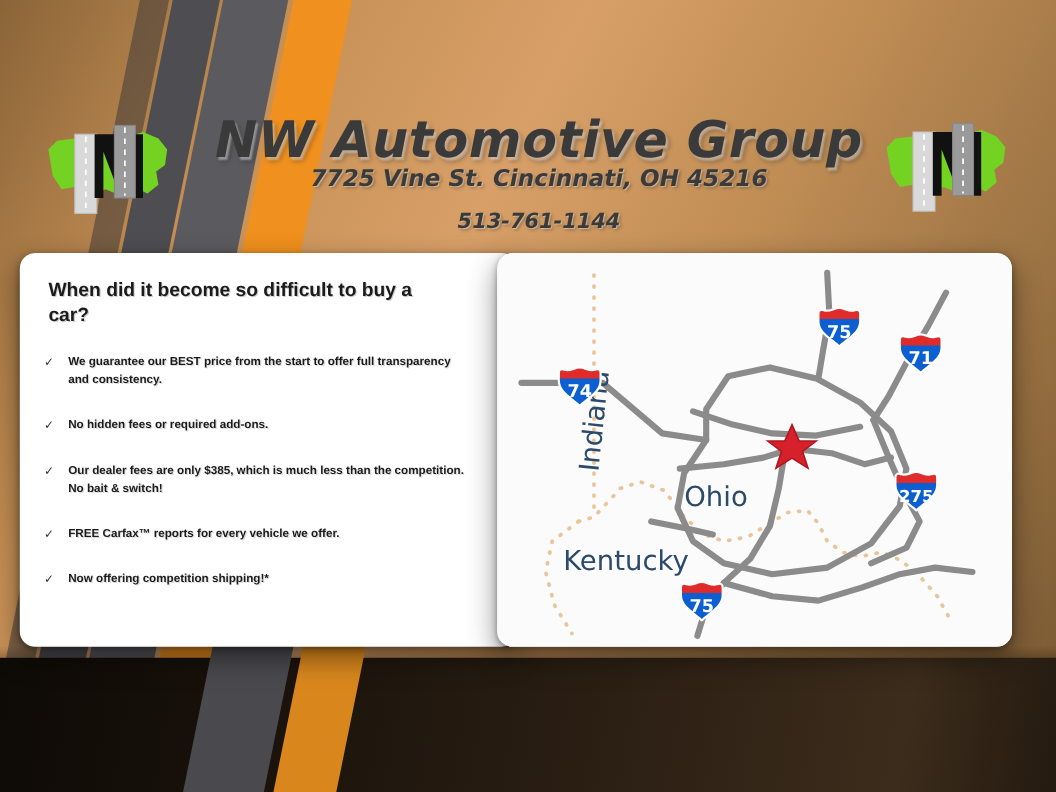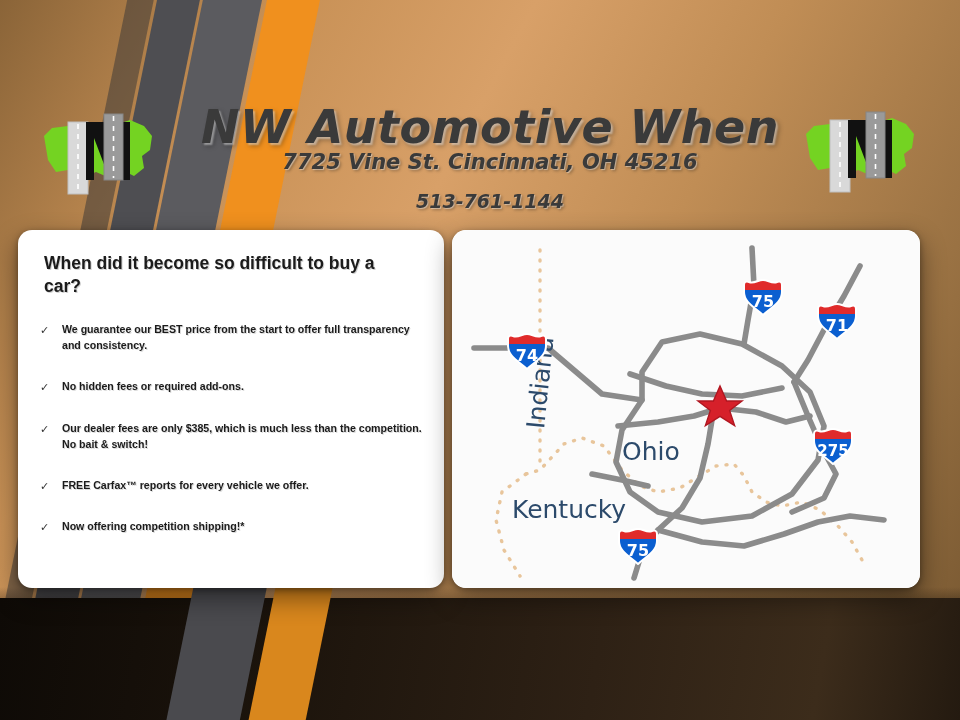--- a/index.html
+++ b/index.html
@@ -63,21 +63,21 @@
     font-size:19px;font-weight:bold;font-style:italic;
     color:#3a3a3a;margin-top:16px;
     text-shadow:1px 1px 1px rgba(255,255,255,.45), 2px 2px 3px rgba(0,0,0,.3);
   }
 
   
   .panel{
     position:absolute;background:#ffffff;border-radius:14px;
     box-shadow:0 10px 26px rgba(0,0,0,.45), 0 2px 6px rgba(0,0,0,.35);
   }
-  .panel-left{left:18px;top:230px;width:426px;height:358px;}
+  .panel-left{left:18px;top:230px;width:426px;height:358px;padding-left:26px;}
   .panel-right{left:452px;top:230px;width:468px;height:358px;}
 
   
   .q-title{
     position:absolute;left:26px;top:22px;width:362px;
     font-size:17.5px;font-weight:bold;color:#1b1b1b;line-height:1.32;
     text-shadow:1px 1px 0 rgba(170,170,170,.55);
   }
   .bullets{position:absolute;left:22px;top:92px;width:386px;}
   .bullet{display:flex;margin-bottom:25px;}
@@ -168,21 +168,21 @@
         </g>
         <polygon points="48,16 70,16 84,60 84,16 92,16 92,74 72,74 56,32 56,74 48,74" fill="#111111"></polygon>
         <g>
           <rect x="66" y="8" width="19" height="66" fill="#9a9a9a" stroke="#868686" stroke-width="1"></rect>
           <line x1="75.5" y1="10" x2="75.5" y2="72" stroke="#ffffff" stroke-width="1.6" stroke-dasharray="5 5"></line>
         </g>
       </svg>
     </div>
 
     <div class="title-block">
-      <div class="brand">NW Automotive When</div>
+      <div class="brand">NW Automotive Group</div>
       <div class="addr">7725 Vine St. Cincinnati, OH 45216</div>
       <div class="phone">513-761-1144</div>
     </div>
   </div>
 
   <div class="panel panel-left">
     <div class="q-title">When did it become so difficult to buy a car?</div>
 
     <div class="bullets">
       <div class="bullet">

